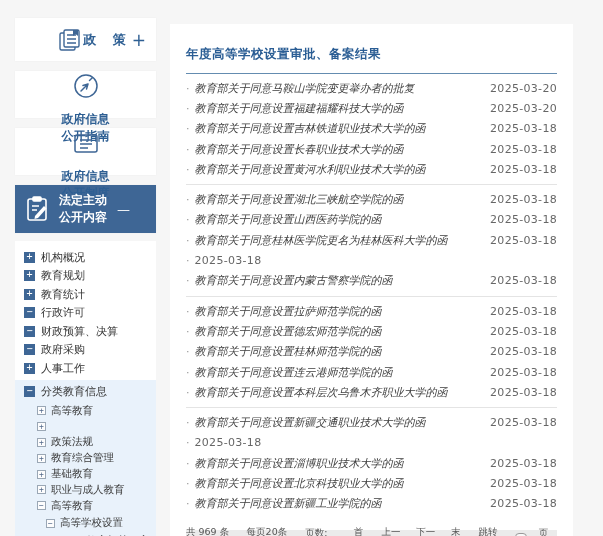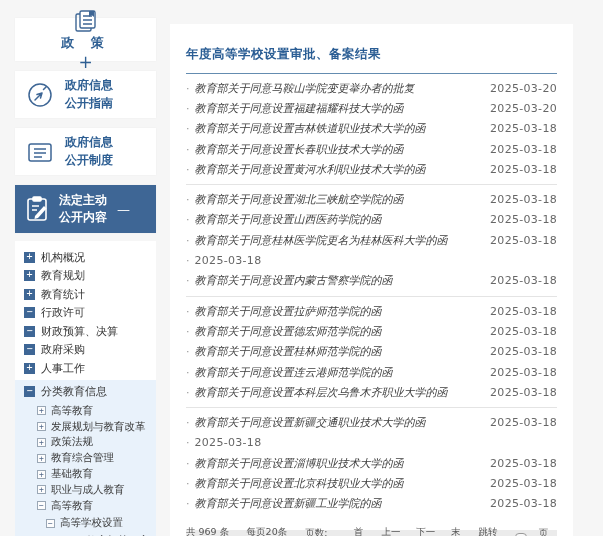--- a/index.html
+++ b/index.html
@@ -11,25 +11,25 @@
   }
 
   
   .sidebar { position:absolute; left:15px; top:18px; width:141px; }
 
   .card {
     background:#fff; display:flex; align-items:center;
     margin-bottom:10px; padding:0 10px;
     box-shadow:0 0 2px rgba(0,0,0,0.04);
   }
-  .card-policy { height:43px; justify-content:center;flex-direction:column; }
+  .card-policy { height:43px; justify-content:flex-end; }
   .card-policy .plabel { color:#2e5f93; font-size:13px; font-weight:bold; letter-spacing:6px; }
   .card-policy .pplus { color:#2e5f93; font-size:17px; font-weight:400; }
 
-  .card-two { height:47px; gap:10px; }
+  .card-two { height:47px; gap:10px;flex-direction:column; }
   .card-two .clabel { color:#2e5f93; font-size:12px; font-weight:bold; line-height:1.45; }
 
   .card-blue {
     background:#3e6695; height:48px; gap:7px; padding:0 7px;
     margin-bottom:8px;
   }
   .card-blue .clabel { color:#fff; font-size:12px; font-weight:bold; line-height:1.45; }
   .card-blue .collapse { color:#fff; font-size:13px; margin-left:3px; }
 
   .icon-svg { flex:0 0 auto; display:block; }
@@ -196,21 +196,20 @@
   </div>
 </div>
     <div class="submenu" id="submenu-list">
   <div class="sub-item">
     <span class="sub-toggle">+</span>
     <span class="sub-label">高等教育</span>
   </div>
 
   <div class="sub-item">
     <span class="sub-toggle">+</span>
-    <span class="sub-label">发展规划与教育改革</span>
   </div>
 
   <div class="sub-item">
     <span class="sub-toggle">+</span>
     <span class="sub-label">政策法规</span>
   </div>
 
   <div class="sub-item">
     <span class="sub-toggle">+</span>
     <span class="sub-label">教育综合管理</span>

